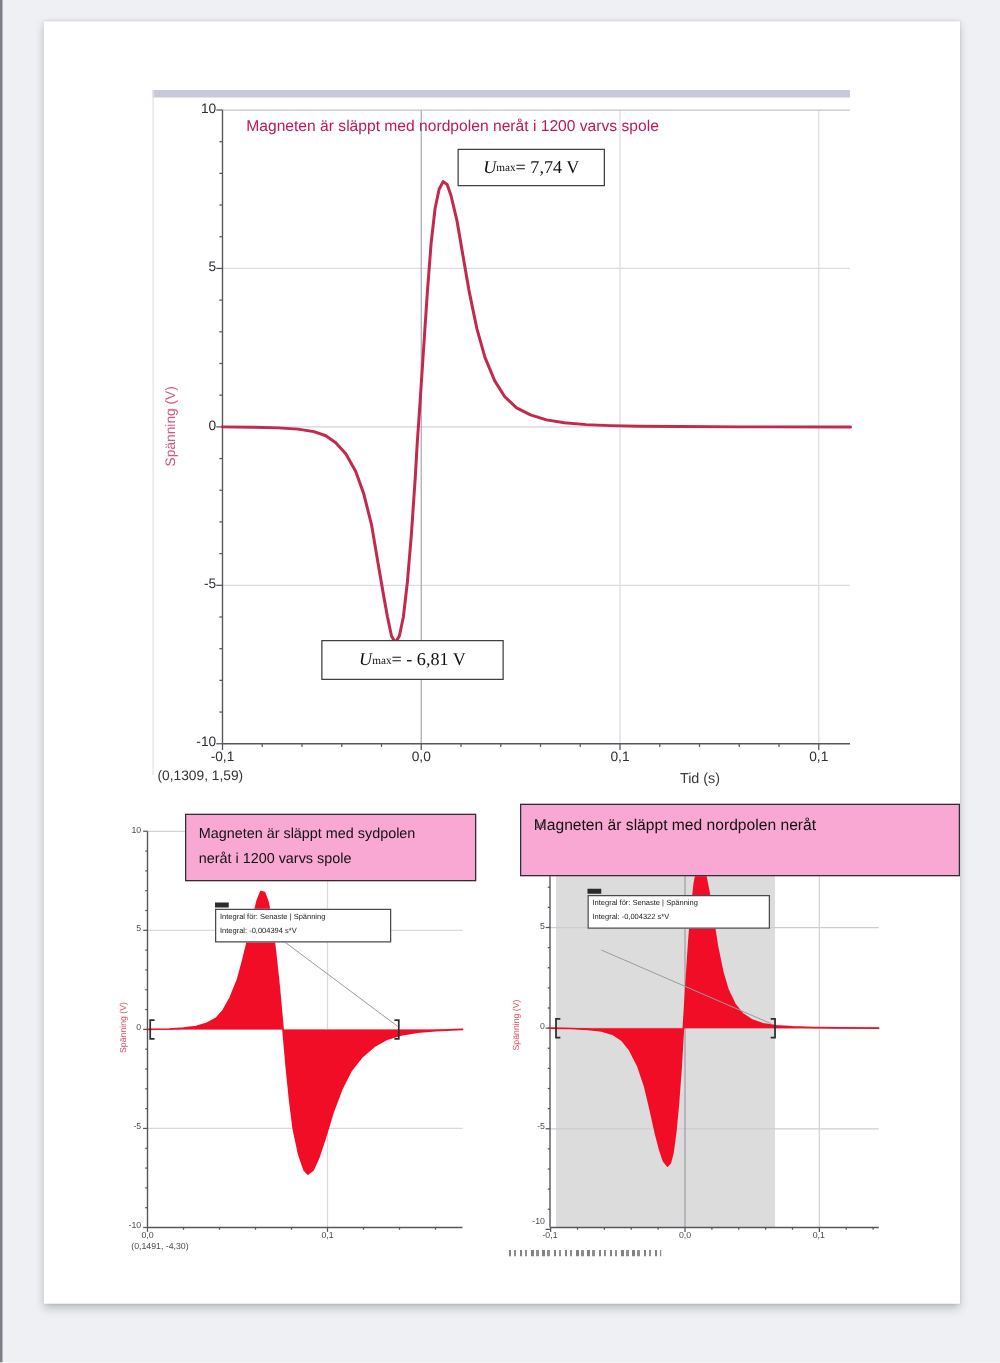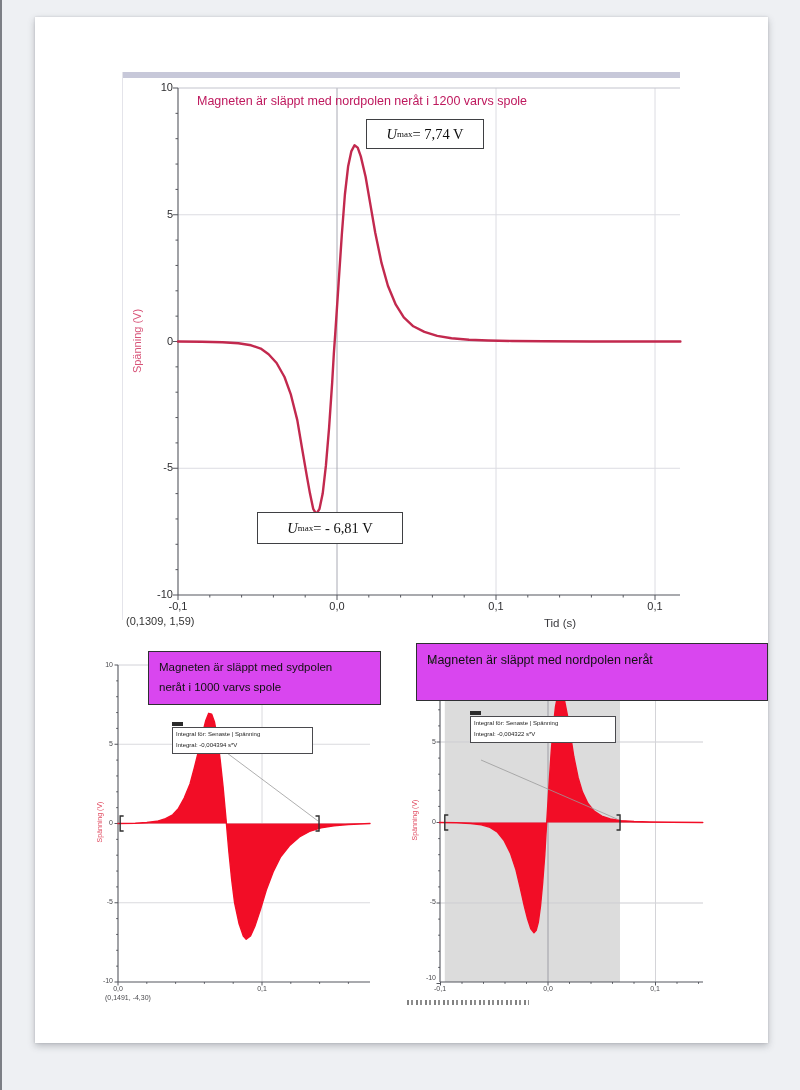--- a/index.html
+++ b/index.html
@@ -25,21 +25,21 @@
   .ylab-main{left:137px;top:341px;font-size:11px}
   .ylab-sm{font-size:7px;color:#e0485e}
 
   .ubox{position:absolute;border:1.5px solid #3f4043;background:#fff;display:flex;align-items:center;
         justify-content:center;font-family:"Liberation Serif",serif;font-size:14.5px;color:#101010}
   .ubox i{font-style:italic}
   .ubox sub{font-size:62%;line-height:1;vertical-align:-3px}
   .ubox-pos{left:366px;top:119px;width:116px;height:28px}
   .ubox-neg{left:257px;top:512px;width:144px;height:30px}
 
-  .titlebox{position:absolute;border:1.2px solid #2f2f33;background:#d946ef;color:#111;z-index:3}
+  .titlebox{position:absolute;border:1.2px solid #2f2f33;background:#f9a8d4;color:#111;z-index:3}
   .tb-syd{left:148px;top:651px;width:221px;height:47px;font-size:11.5px;padding:5px 0 0 10px;line-height:1.75}
   .tb-nord{left:416px;top:643px;width:340px;height:50px;font-size:12.5px;padding:6px 0 0 10px;line-height:1.65}
 
   .intbox{position:absolute;border:1px solid #4a4a4e;background:#fff;font-size:6px;color:#222;
           line-height:1.9;padding:1px 3px;z-index:2}
   .ib-syd{left:172px;top:727px;width:133px}
   .ib-nord{left:470px;top:716px;width:138px}
   .tab{position:absolute;width:11px;height:4px;background:#2b2b2b;z-index:2}
 
   .ytick-s{width:20px;text-align:right;font-size:7px;color:#4a4a4e;z-index:5}
@@ -176,21 +176,21 @@
       <line x1="253.4" y1="332" x2="253.4" y2="333.8" stroke="#55575e" stroke-width="1"></line>
       <path d="M23.0 173.5L40.3 173.2L51.8 172.5L61.9 171.3L70.5 168.7L77.7 164.8L83.5 158.4L89.2 148.1L95.0 133.9L99.3 118.0L103.6 100.6L108.0 81.6L110.8 70.5L113.7 63.3L116.6 64.1L119.5 72.1L122.4 87.9L125.2 110.1L128.1 137.0L131.0 168.7L133.9 202.0L136.8 230.6L139.6 252.8L144.0 273.4L148.3 286.0L151.2 289.2L155.5 286.0L159.8 276.5L165.6 259.1L171.3 240.1L178.5 221.1L185.7 206.8L194.4 195.7L204.4 187.0L214.5 181.4L226.0 177.9L239.0 175.7L253.4 174.5L275.0 173.5L275.0 173.5L23.0 173.5Z" fill="#f20d26" stroke="none"></path>
       <path d="M23.0 173.5L40.3 173.2L51.8 172.5L61.9 171.3L70.5 168.7L77.7 164.8L83.5 158.4L89.2 148.1L95.0 133.9L99.3 118.0L103.6 100.6L108.0 81.6L110.8 70.5L113.7 63.3L116.6 64.1L119.5 72.1L122.4 87.9L125.2 110.1L128.1 137.0L131.0 168.7L133.9 202.0L136.8 230.6L139.6 252.8L144.0 273.4L148.3 286.0L151.2 289.2L155.5 286.0L159.8 276.5L165.6 259.1L171.3 240.1L178.5 221.1L185.7 206.8L194.4 195.7L204.4 187.0L214.5 181.4L226.0 177.9L239.0 175.7L253.4 174.5L275.0 173.5" fill="none" stroke="#f20d26" stroke-width="1.4" stroke-linejoin="round" stroke-linecap="round"></path>
       <line x1="132" y1="103" x2="223" y2="171" stroke="#9b9b9b" stroke-width="0.8"></line>
       <path d="M28.66 166 H25.16 V181 H28.66" fill="none" stroke="#2e2e2e" stroke-width="1.4"></path>
       <path d="M220.524 166 H224.024 V181 H220.524" fill="none" stroke="#2e2e2e" stroke-width="1.4"></path>
     </svg>
 
   <div class="titlebox tb-syd">
     <div>Magneten är släppt med sydpolen</div>
-    <div>neråt i 1000 varvs spole</div>
+    <div>neråt i 1200 varvs spole</div>
   </div>
   <div class="tab" style="left:172px;top:722px"></div>
   <div class="intbox ib-syd">
     <div>Integral för: Senaste | Spänning</div>
     <div>Integral: -0,004394 s*V</div>
   </div>
 
   <span class="abs ylab ylab-sm" style="left:99px;top:822px">Spänning (V)</span>
 
   <span class="abs ytick-s" style="left:93px;top:661px">10</span>

